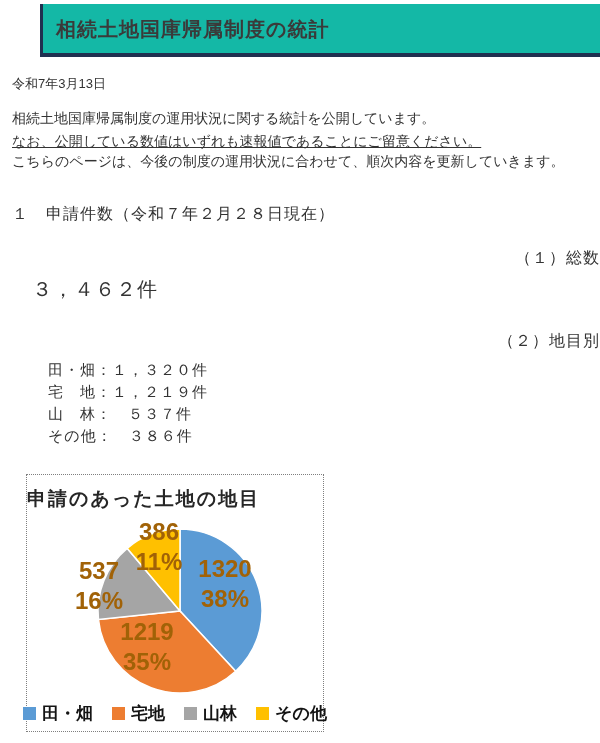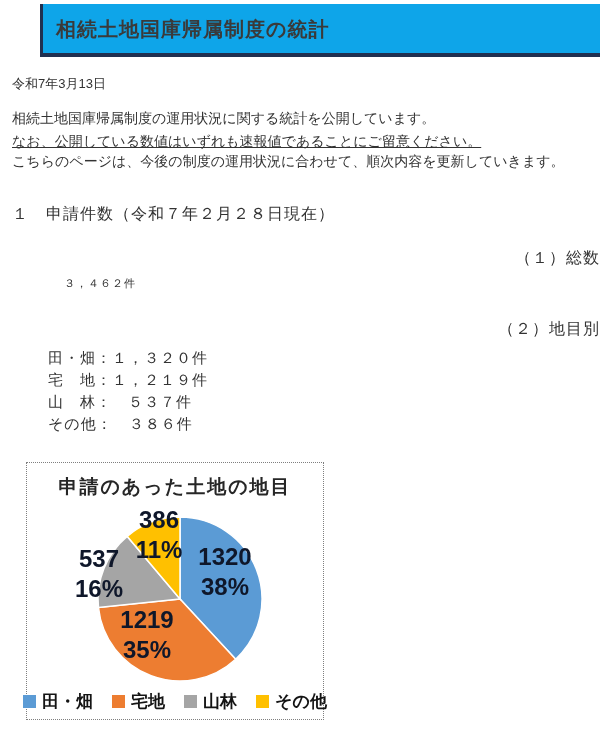--- a/index.html
+++ b/index.html
@@ -24,52 +24,52 @@
   .date-line { margin-top:18px; font-size:13px; }
   .intro { margin-top:14px; font-size:14px; line-height:23px; }
   .u { text-decoration:underline; }
   .update-note { font-size:14px; }
   .section-heading {
     margin-top:33px; font-size:16px; font-weight:normal;
     letter-spacing:1px;
   }
   .sub-label { margin-top:23px; font-size:16px; letter-spacing:1px;text-align:right; }
   .sub-label.second { margin-top:28px; }
-  .stat-total { margin:7px 0 0 52px; font-size:11px; letter-spacing:1px; }
+  .stat-total { margin:7px 0 0 20px; font-size:20px; letter-spacing:1px; }
   .land-list { margin:7px 0 8px 36px; font-size:15px; line-height:22px; letter-spacing:1px; }
   
   .chart-panel {
     position:relative; margin:27px 0 0 14px;
     width:296px; height:256px;
     border:1px dotted #7f7f7f; background:#ffffff;
   }
   .chart-title {
-    position:absolute; top:11px; left:0; right:0; text-align:center;
+    position:absolute; top:11px; left:0; right:0; 
     font-size:19px; font-weight:bold; color:#262626; letter-spacing:2px;font-family:Liberation Serif, serif;
   }
   svg.pie { position:absolute; left:0; top:0; }
   .pie-label {
     position:absolute; transform:translateX(-50%); text-align:center;
-    font-size:24px; font-weight:600; color:#0f172a; line-height:30px; white-space:nowrap;
+    font-size:24px; font-weight:600; color:#a16207; line-height:30px; white-space:nowrap;
   }
   .lbl-0 { left:198px; top:79px; }
   .lbl-1 { left:120px; top:142px; }
   .lbl-2 { left:72px;  top:81px; }
   .lbl-3 { left:132px; top:42px; }
   .legend {
     position:absolute; left:0; right:0; bottom:6px;
     display:flex; justify-content:center; align-items:center; gap:19px;
   }
   .legend-item { display:flex; align-items:center; gap:6px; font-size:17px; font-weight:600; color:#141414; white-space:nowrap; }
   .swatch { width:13px; height:13px; display:inline-block; flex:0 0 auto; }
 </style>
 </head>
 <body>
 
-<div class="header-band" style="background: #0ea5e9; border-left-color: rgb(32, 48, 80); border-bottom-color: rgb(32, 48, 80); margin-left: 40px;">
+<div class="header-band" style="background: #14b8a6; border-left-color: rgb(32, 48, 80); border-bottom-color: rgb(32, 48, 80); margin-left: 40px;">
   <h1>相続土地国庫帰属制度の統計</h1>
 </div>
 
 <div class="content">
 
   <div class="date-line">令和7年3月13日</div>
 
   <div class="intro">
     <div>相続土地国庫帰属制度の運用状況に関する統計を公開しています。</div>
     <div class="u">なお、公開している数値はいずれも速報値であることにご留意ください。</div>

